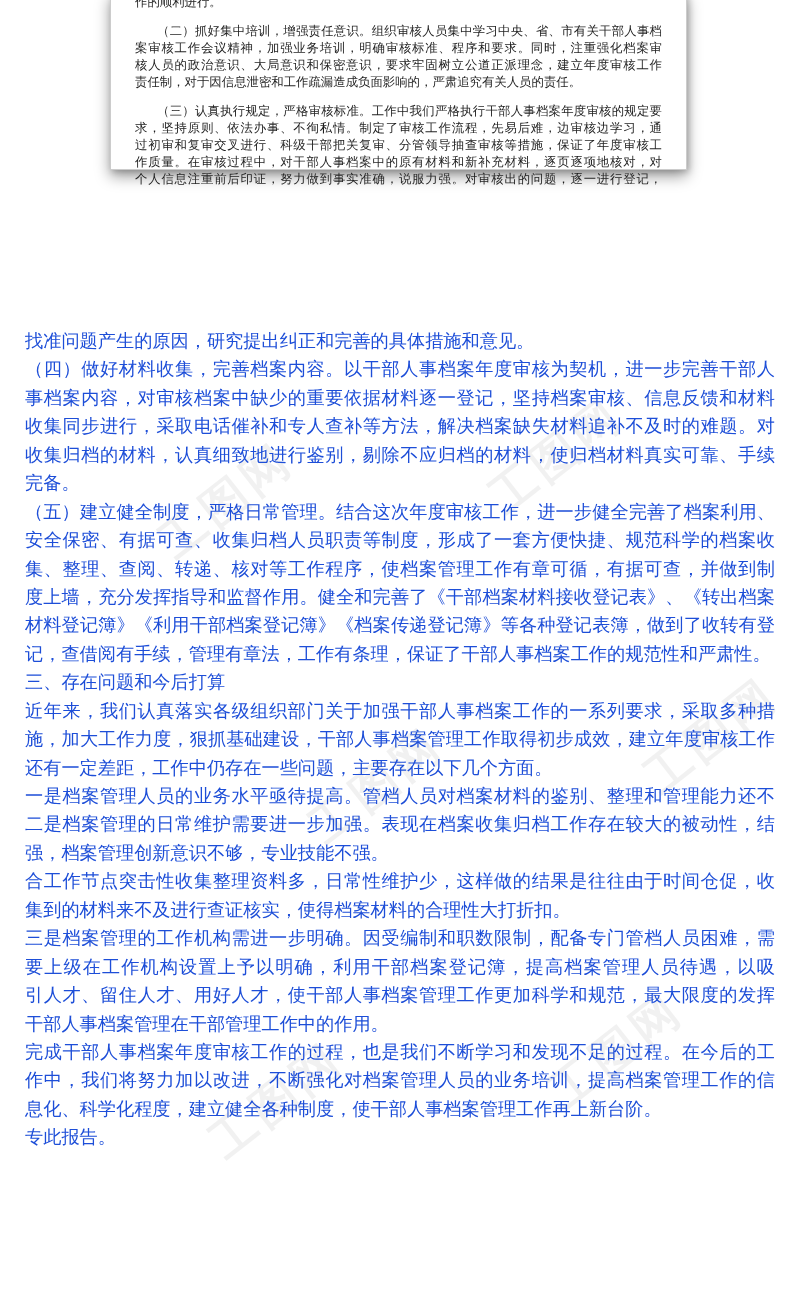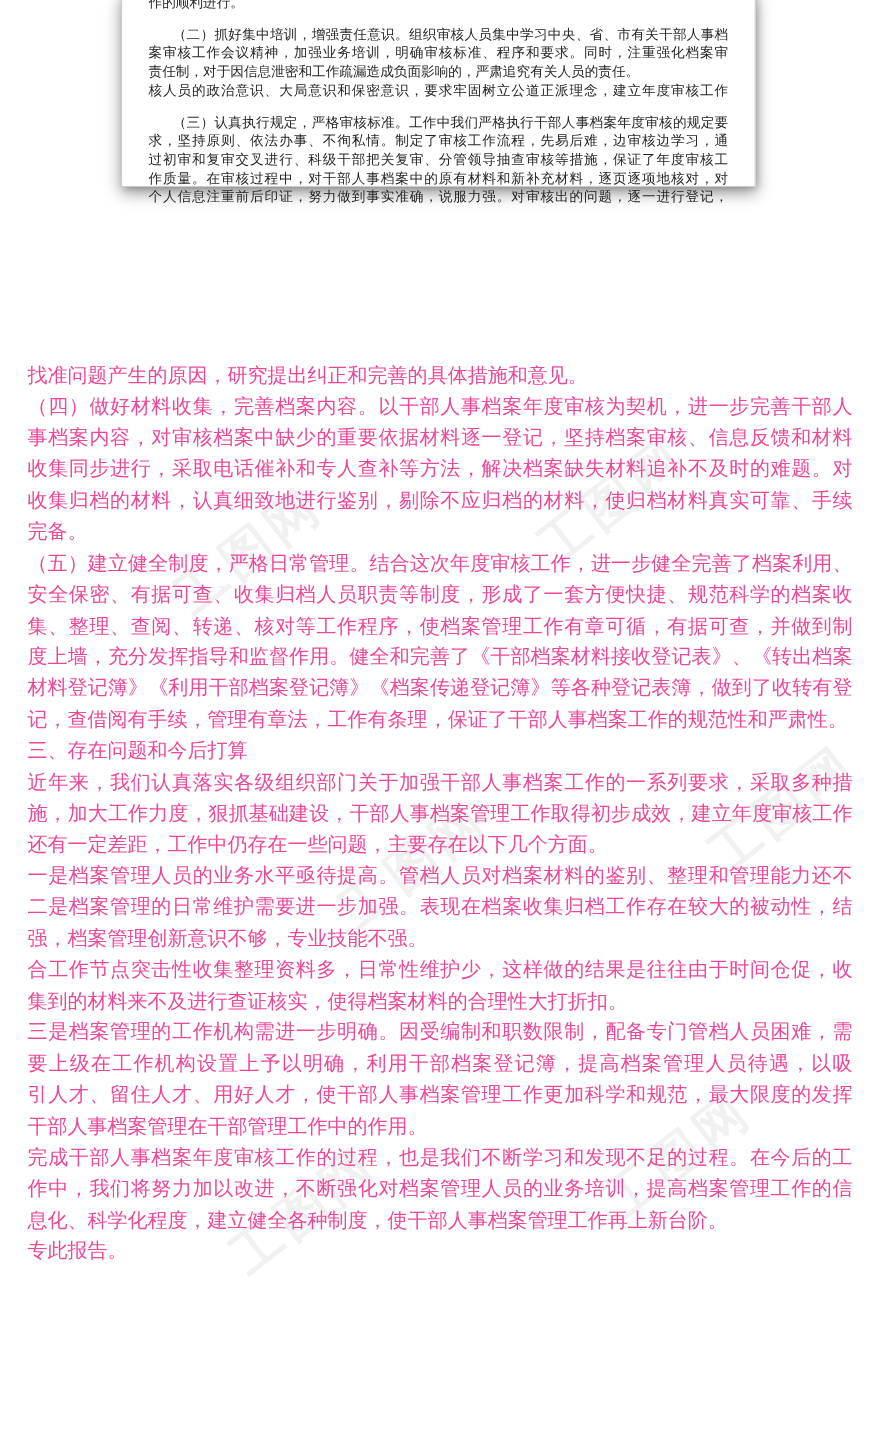--- a/index.html
+++ b/index.html
@@ -17,21 +17,21 @@
   }
   .pline{
     font-size:12.4px;line-height:17px;height:17px;color:#1f1f1f;
     overflow:visible;
   }
   
   .bodytext{
     position:absolute;left:25px;top:327px;width:750px;
   }
   .bline{
-    font-size:18.2px;line-height:28.45px;height:28.45px;color:#ec4899;
+    font-size:18.2px;line-height:28.45px;height:28.45px;color:#1d4ed8;
     overflow:visible;
   }
   
   .jl{text-align:justify;text-align-last:justify;}
   .ll{text-align:left;white-space:nowrap;}
   .ind{text-indent:22px;margin-top:12px;}
   
   .wm{
     position:absolute;font-size:46px;font-weight:bold;letter-spacing:5px;
     color:rgba(0,0,0,0.055);transform:rotate(-38deg);
@@ -54,22 +54,22 @@
   <div class="wm wm3">工图网</div>
   <div class="wm wm4">工图网</div>
   <div class="wm wm5">工图网</div>
   <div class="wm wm6">工图网</div>
 
   <div class="preview">
     <div>
         <div class="pline ll">作的顺利进行。</div>
         <div class="pline jl ind">（二）抓好集中培训，增强责任意识。组织审核人员集中学习中央、省、市有关干部人事档</div>
         <div class="pline jl">案审核工作会议精神，加强业务培训，明确审核标准、程序和要求。同时，注重强化档案审</div>
+        <div class="pline jl">核人员的政治意识、大局意识和保密意识，要求牢固树立公道正派理念，建立年度审核工作</div>
         <div class="pline ll">责任制，对于因信息泄密和工作疏漏造成负面影响的，严肃追究有关人员的责任。</div>
-        <div class="pline jl">核人员的政治意识、大局意识和保密意识，要求牢固树立公道正派理念，建立年度审核工作</div>
         <div class="pline jl ind">（三）认真执行规定，严格审核标准。工作中我们严格执行干部人事档案年度审核的规定要</div>
         <div class="pline jl">求，坚持原则、依法办事、不徇私情。制定了审核工作流程，先易后难，边审核边学习，通</div>
         <div class="pline jl">过初审和复审交叉进行、科级干部把关复审、分管领导抽查审核等措施，保证了年度审核工</div>
         <div class="pline jl">作质量。在审核过程中，对干部人事档案中的原有材料和新补充材料，逐页逐项地核对，对</div>
         <div class="pline jl">个人信息注重前后印证，努力做到事实准确，说服力强。对审核出的问题，逐一进行登记，</div>
       </div>
   </div>
 
   <div class="bodytext">
       <div class="bline ll">找准问题产生的原因，研究提出纠正和完善的具体措施和意见。</div>

